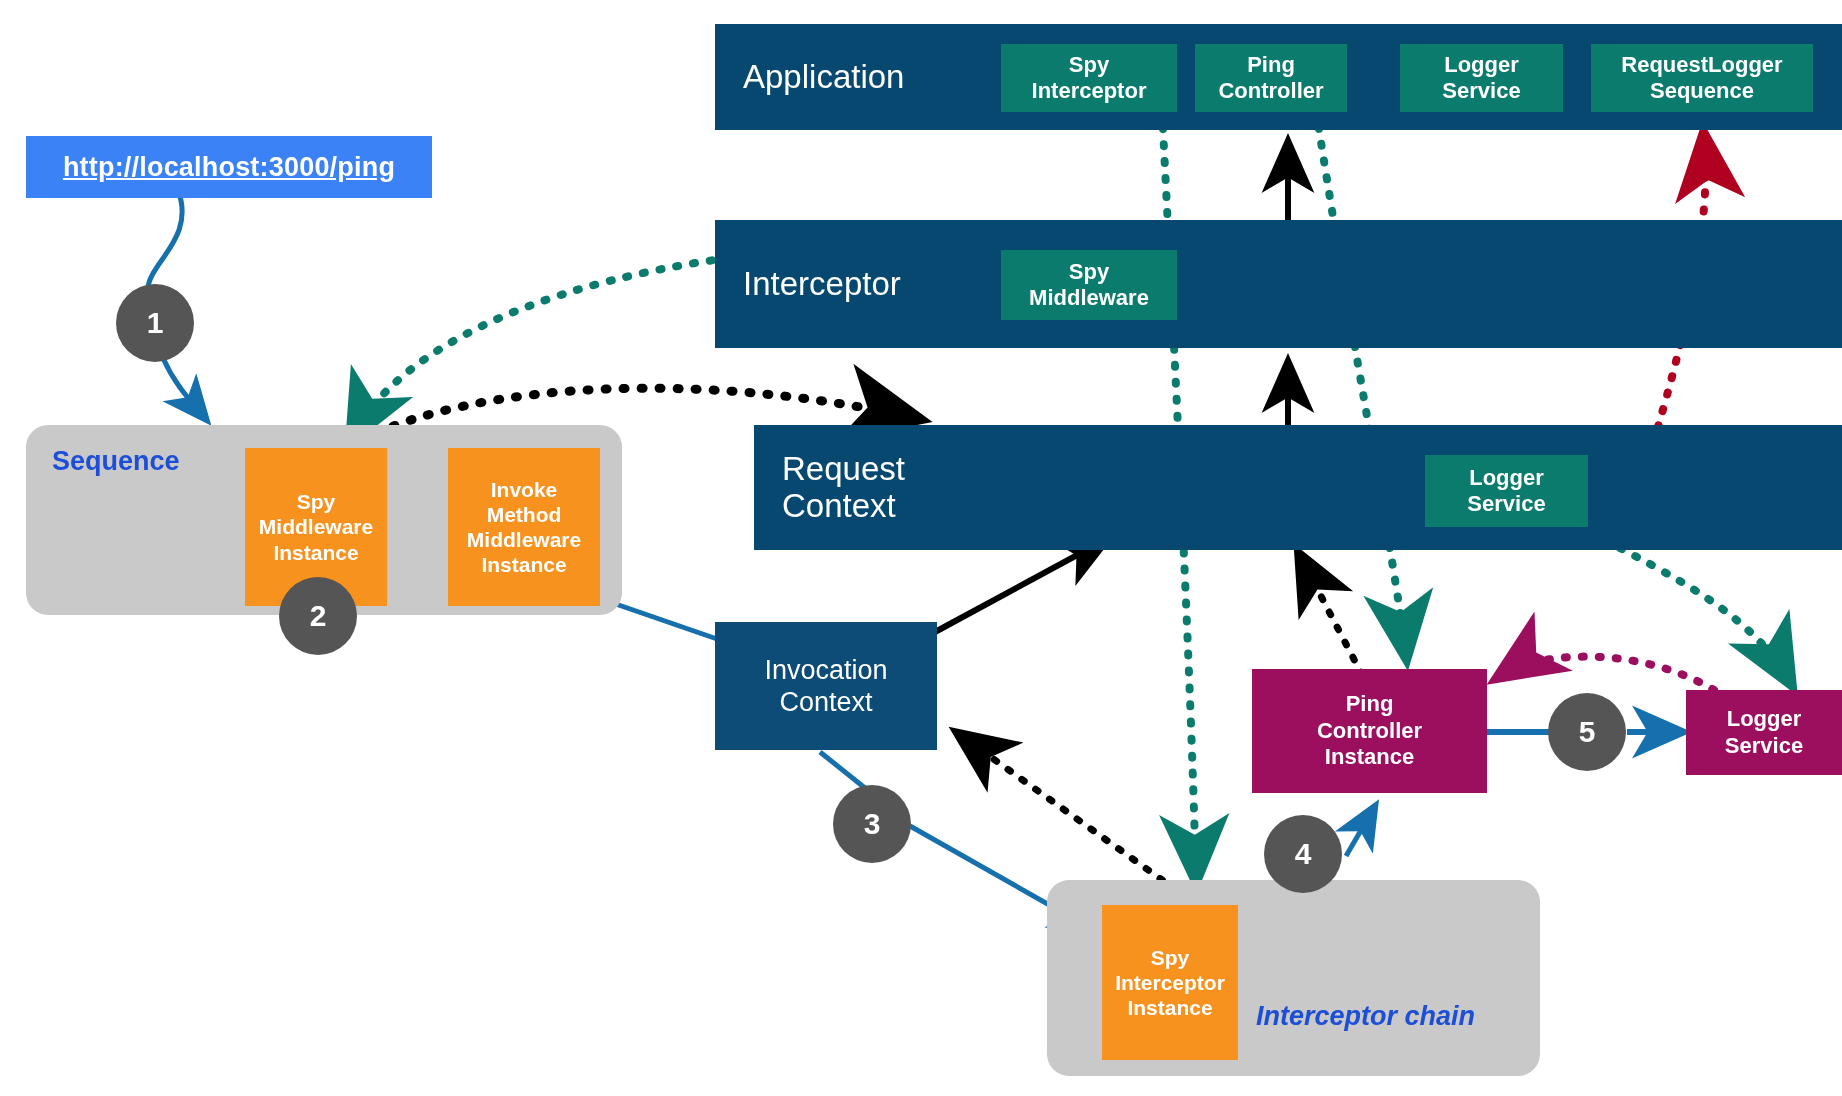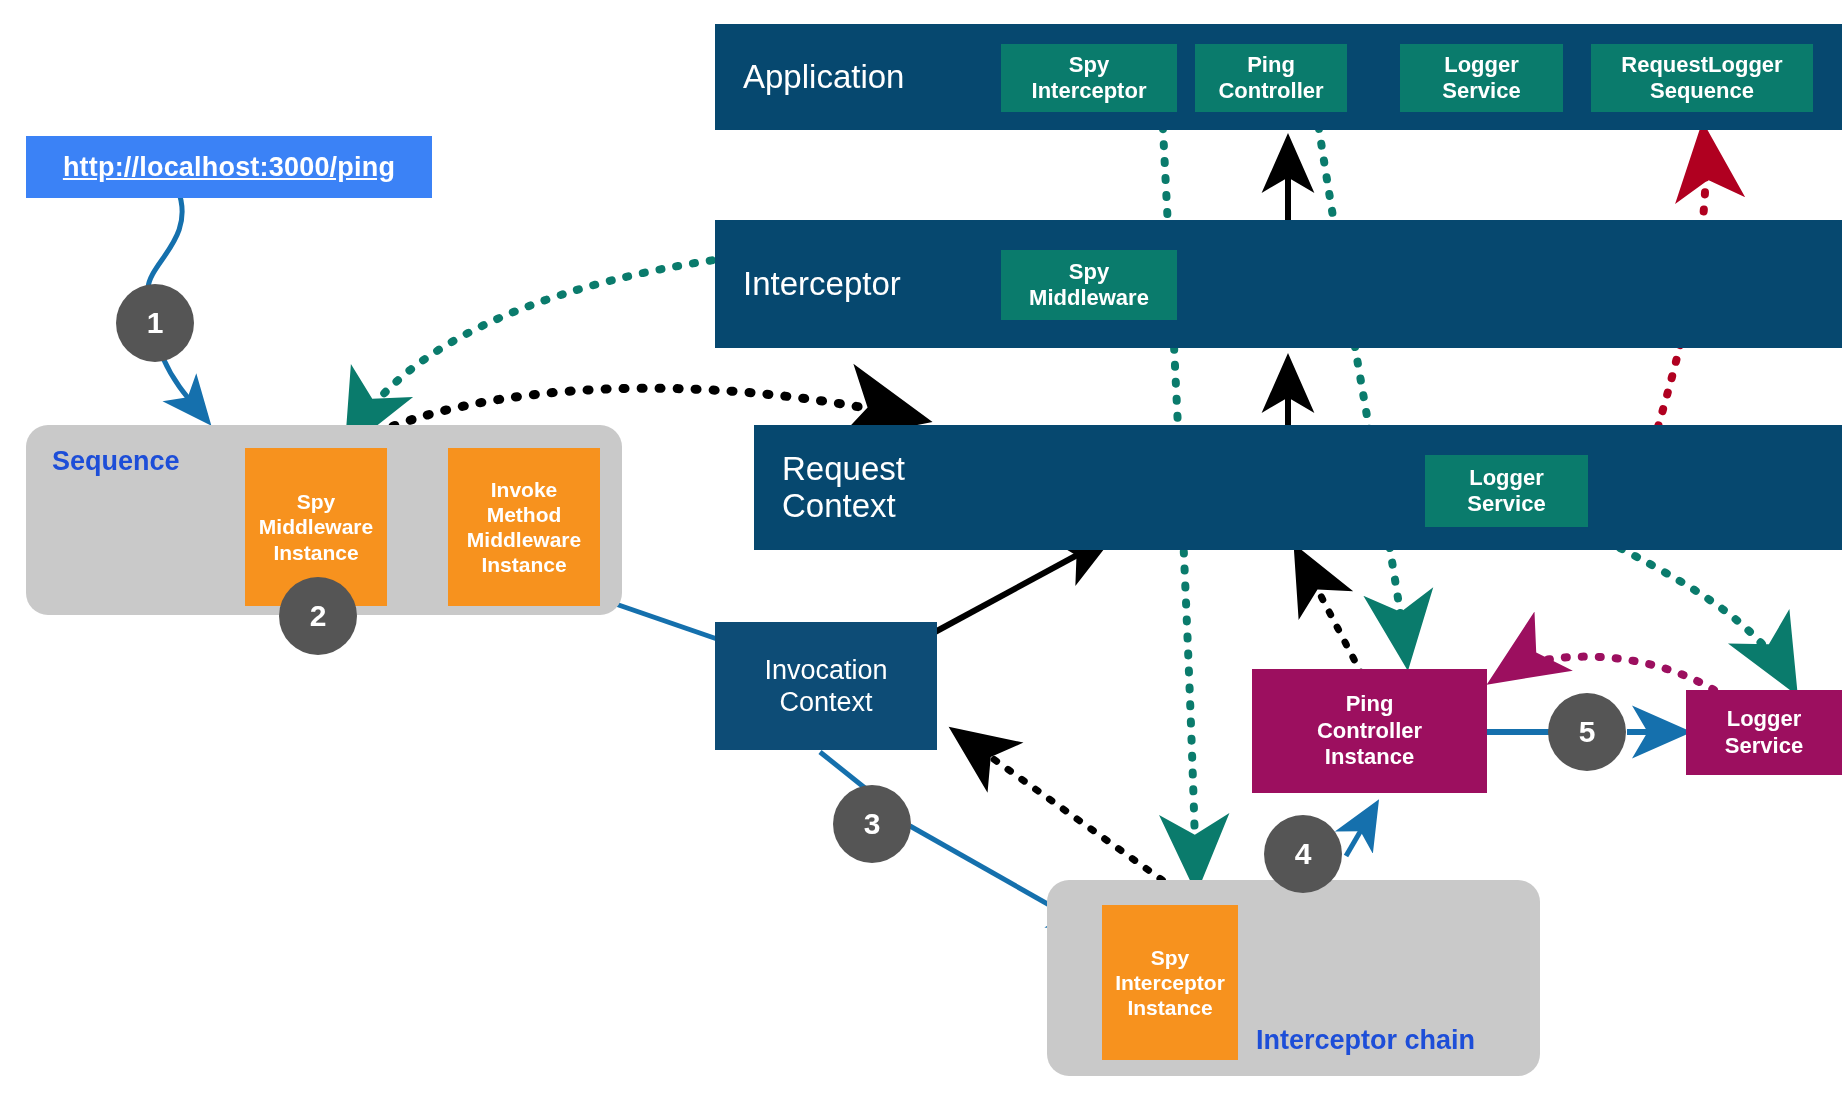--- a/index.html
+++ b/index.html
@@ -239,21 +239,21 @@
 Instance</div>
   <div class="node orange-box" style="left:448px; top:448px; width:152px; height:158px;">Invoke
 Method
 Middleware
 Instance</div>
 
   <div class="node navy-box" style="left:715px; top:622px; width:222px; height:128px;">Invocation
 Context</div>
 
   <div class="node grey-group" style="left:1047px; top:880px; width:493px; height:196px;"></div>
-  <div class="group-label" style="left:1256px; top:1025px;">Interceptor chain</div>
+  <div class="group-label" style="left:1256px; top:1001px;font-style:italic;">Interceptor chain</div>
   <div class="node orange-box" style="left:1102px; top:905px; width:136px; height:155px;">Spy
 Interceptor
 Instance</div>
 
   <div class="node magenta-box" style="left:1252px; top:669px; width:235px; height:124px;">Ping
 Controller
 Instance</div>
   <div class="node magenta-box" style="left:1686px; top:690px; width:156px; height:85px;">Logger
 Service</div>
 

